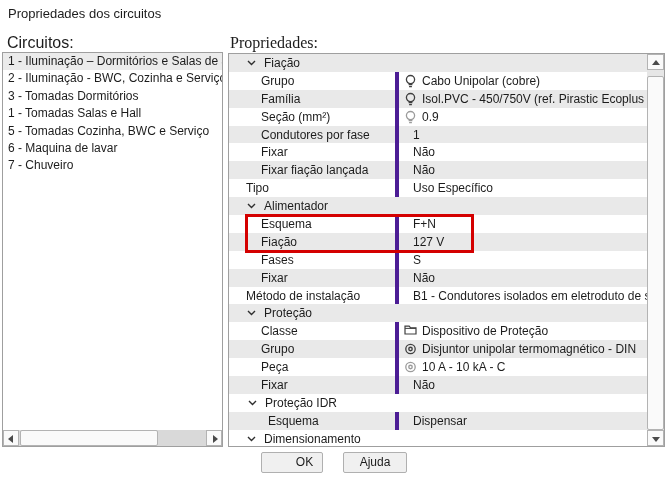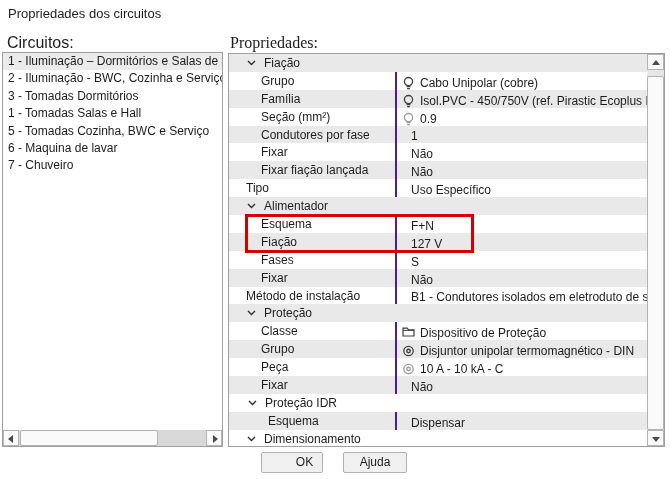--- a/index.html
+++ b/index.html
@@ -37,22 +37,22 @@
   .tri-down  { left:4px; top:6px;  border-left:4px solid transparent; border-right:4px solid transparent; border-top:5px solid #4a4a4a; }
 
   
   #prop-grid { left:228px; top:53px; width:437px; height:394px;
     border:1px solid #9f9f9f; background:#fff; overflow:hidden; }
   #prop-rows { position:absolute; left:0; top:0; width:418px; height:392px; overflow:hidden; }
   .prop-row { display:flex; height:17.9px; font-size:12px; align-items:center; }
   .prop-row:nth-child(odd) { background:#e9e9e9; }
   .cell-name { width:166px; height:100%; display:flex; align-items:center;
     white-space:nowrap; overflow:hidden; flex:none; }
-  .cell-val { flex:1; height:100%; display:flex; align-items:flex-end;
-    border-left:2px solid #4c1d95; padding-left:14px; white-space:nowrap; overflow:hidden; }
+  .cell-val { flex:1; height:100%; display:flex; align-items:center;
+    border-left:4px solid #4c1d95; padding-left:14px; white-space:nowrap; overflow:hidden; }
   .prop-row.group-row .cell-name { width:100%; }
   .ind0 { padding-left:18px; }   
   .ind1 { padding-left:17px; }  
   .ind2 { padding-left:32px; }  
   .indsub { padding-left:19px; }
   .ind3 { padding-left:39px; }  
   .chev { width:9px; height:6px; margin-right:8px; flex:none; }
   .val-icon { width:13px; height:14px; margin:0 5px 0 -9px; flex:none; }
 
   

